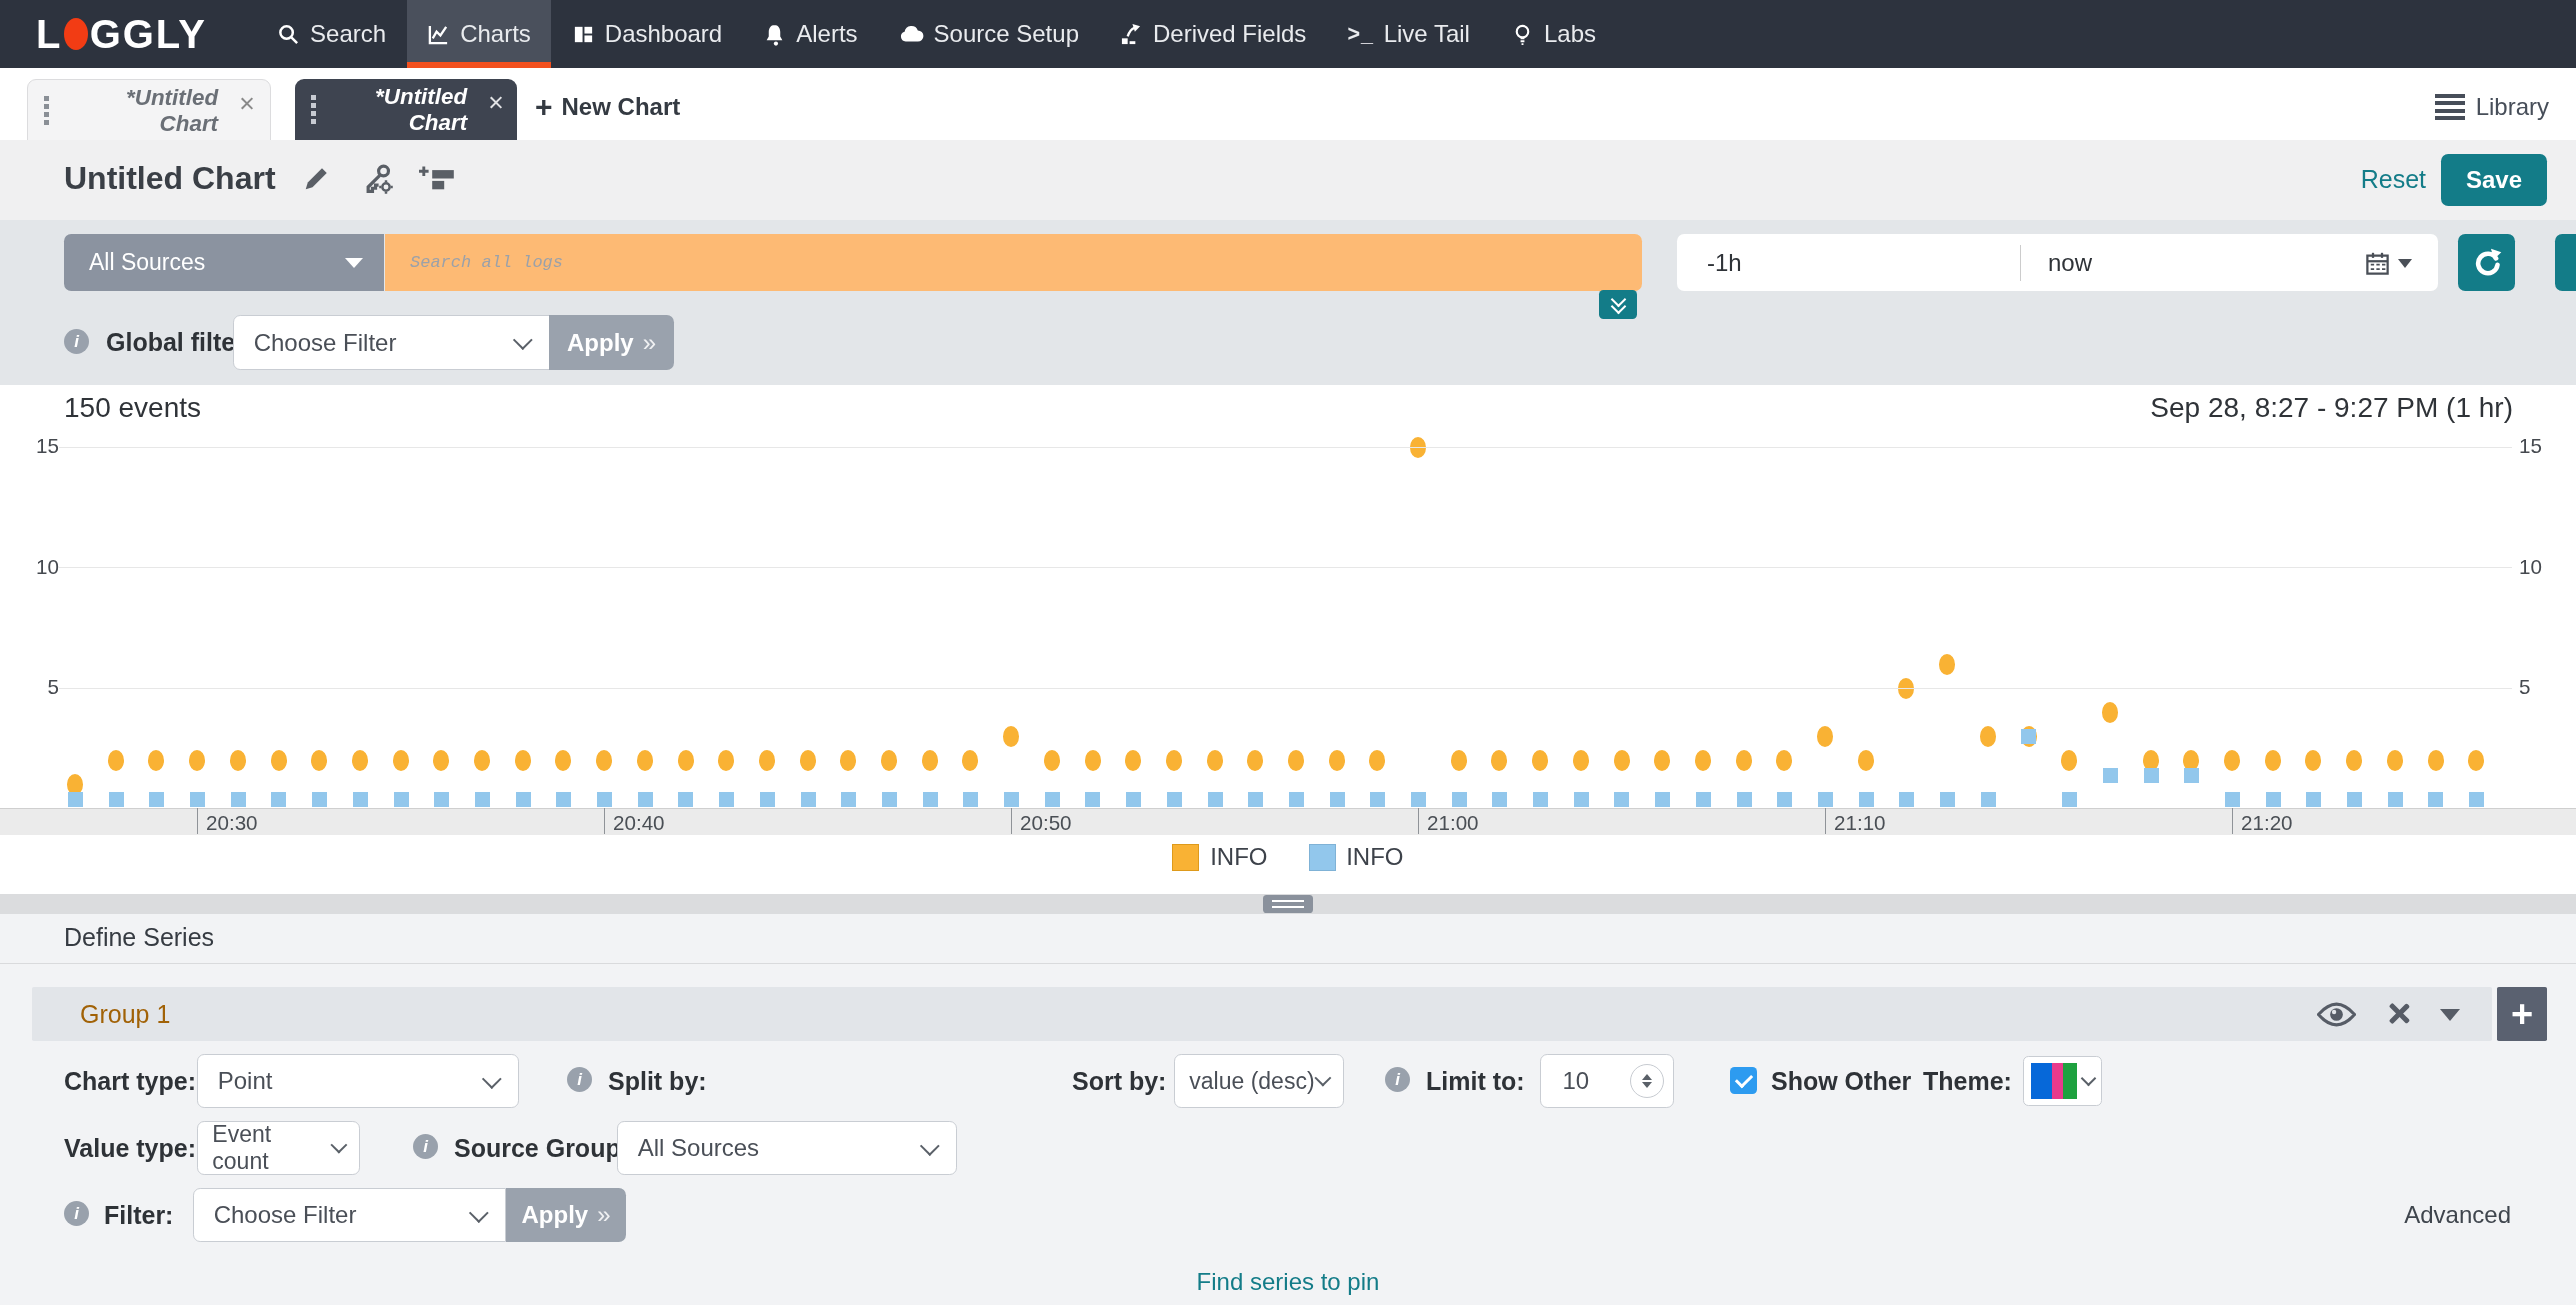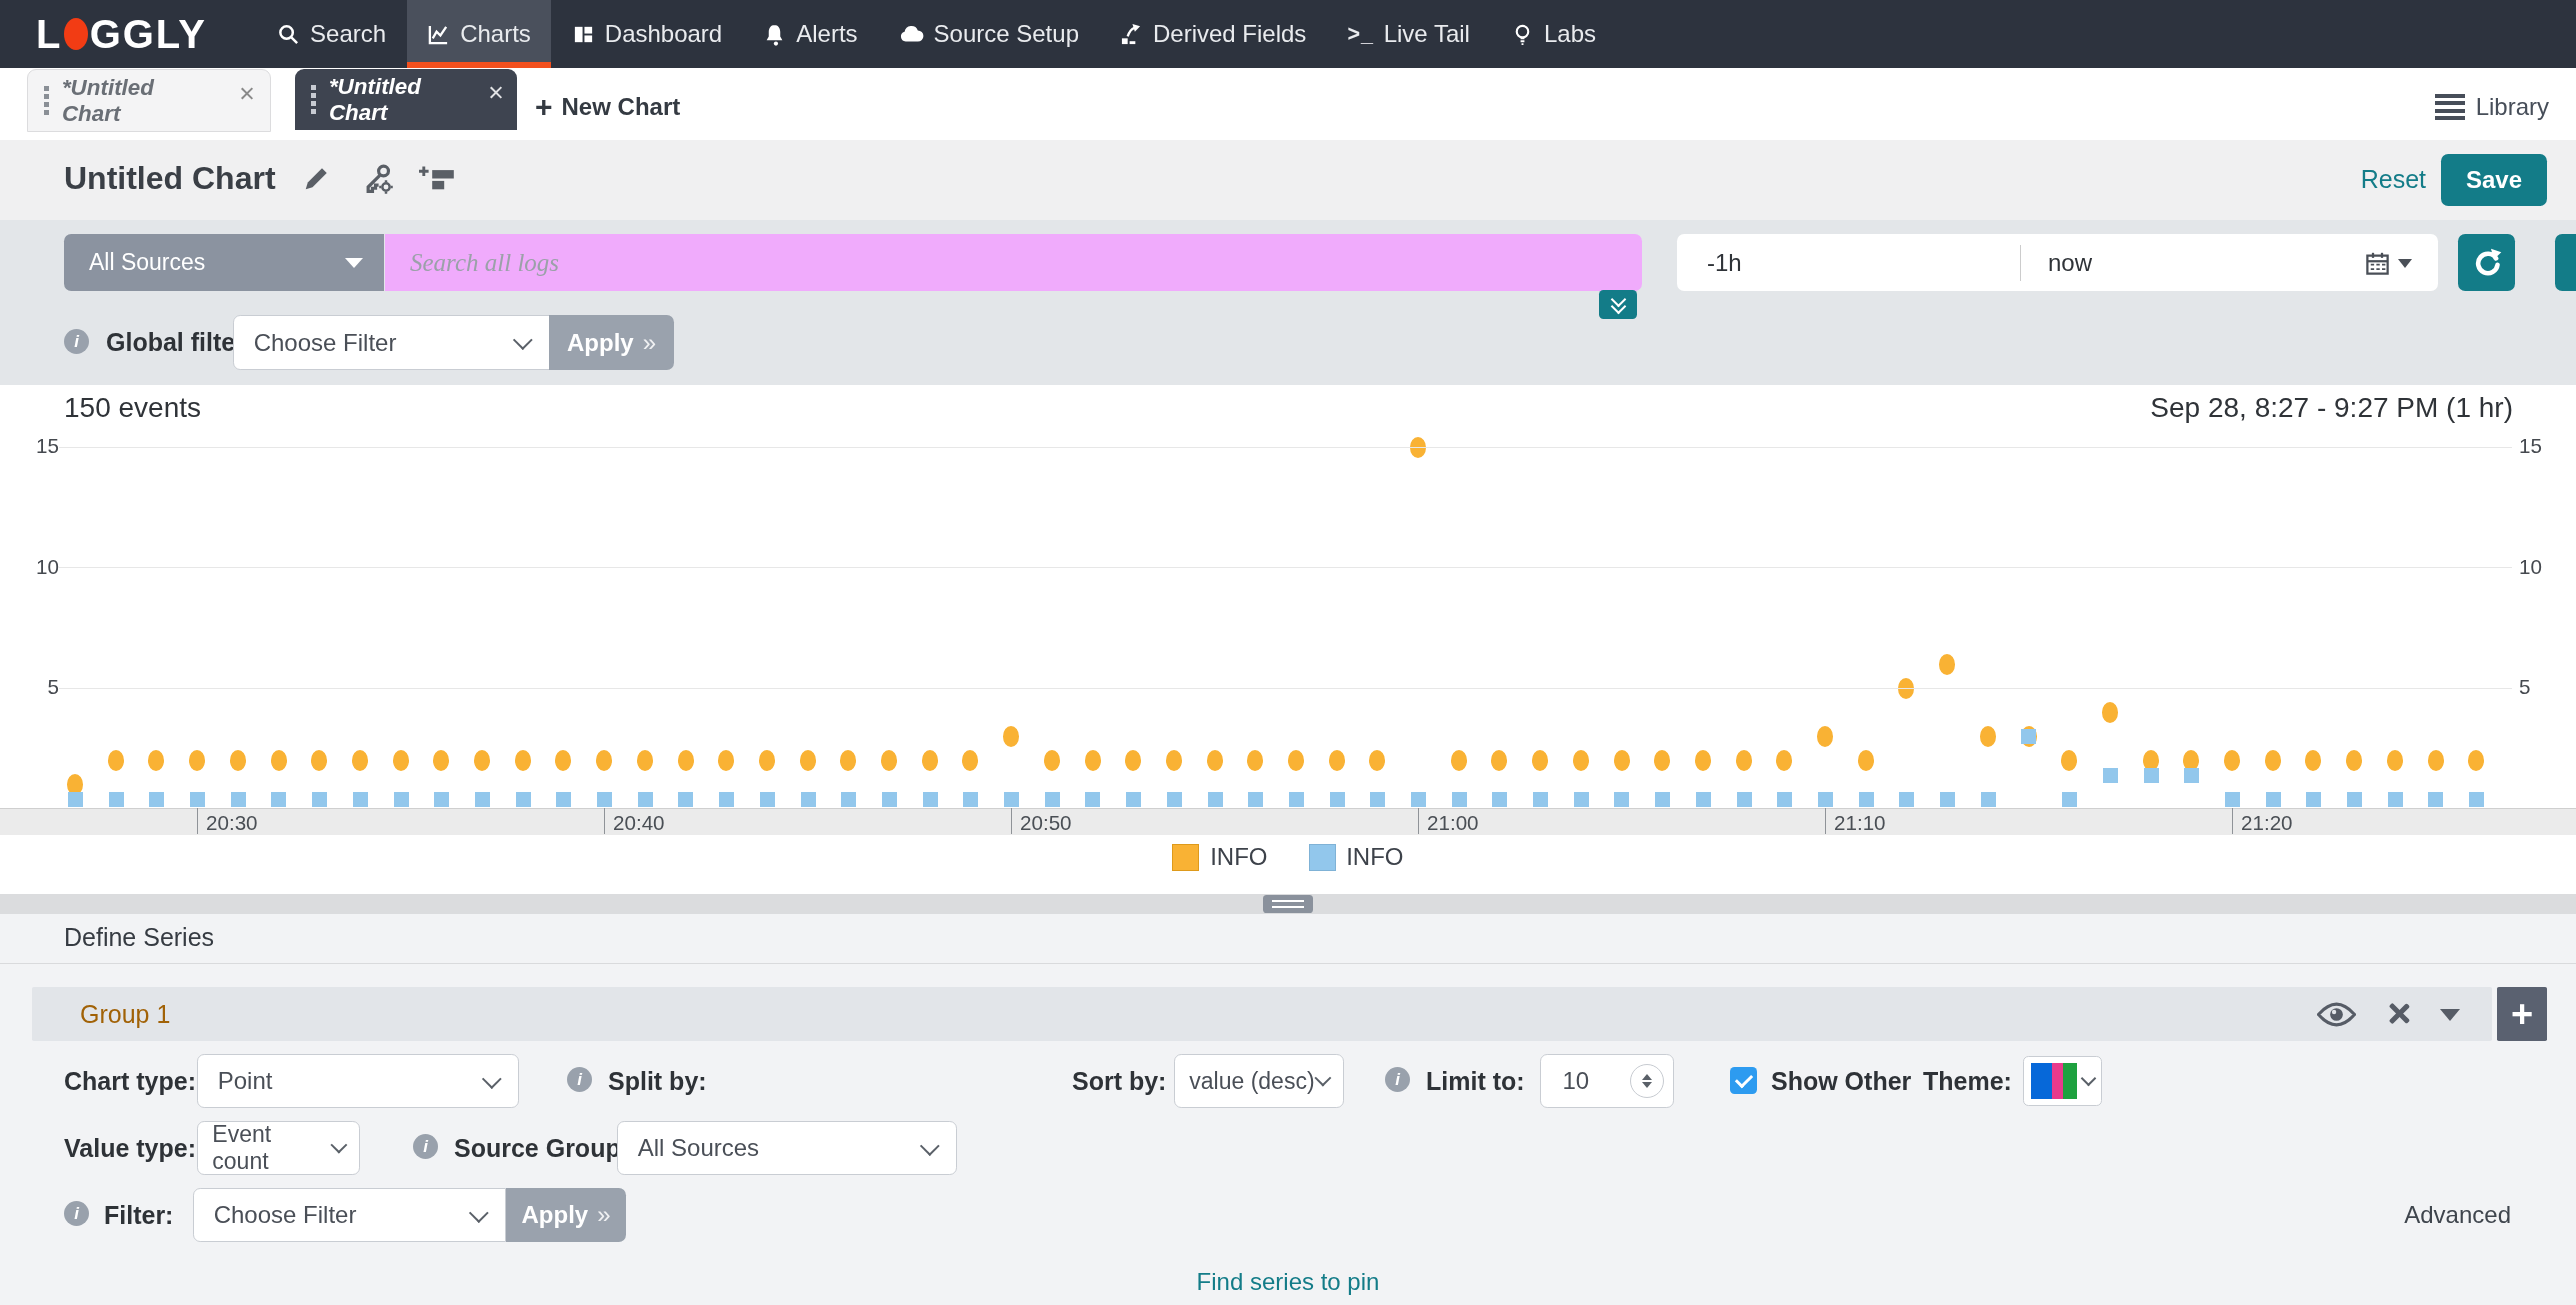--- a/index.html
+++ b/index.html
@@ -15,22 +15,22 @@
   .nav-item{display:flex;align-items:center;gap:9.8px;padding:0 20.6px;color:#e9ebee;font-size:24px;cursor:pointer;}
   .nav-item.active{background:#4a505c;border-bottom:6.3px solid #f3501e;padding-top:6.3px;}
   .nav-right{margin-left:auto;display:flex;align-items:center;gap:38px;padding-right:32px;color:#e9ebee;font-size:24px;}
   .nav-right .who{display:flex;align-items:center;gap:10.7px;}
   .help-circle{width:29px;height:29px;border-radius:50%;background:#fff;color:#2d333e;font-weight:800;
                display:flex;align-items:center;justify-content:center;font-size:19.7px;}
   .term{font-weight:700;font-size:21.5px;letter-spacing:0.9px;}
 
   
   .tabstrip{position:absolute;left:0;top:68px;width:2576px;height:72px;background:#fff;}
-  .tab{position:absolute;top:1px;height:61px;border-radius:9px 9px 0 0;display:flex;align-items:center;
-       font-size:22.4px;font-style:italic;font-weight:600;cursor:pointer;}
+  .tab{position:absolute;top:11px;height:61px;border-radius:9px 9px 0 0;display:flex;align-items:center;
+       font-size:22.4px;font-style:italic;font-weight:600;cursor:pointer;text-align:right;}
   .tab.inactive{background:#f4f4f5;border:0.9px solid #dcdcde;color:#6a6f76;}
   .tab.active{background:#3e4450;color:#fff;}
   .grip{display:inline-flex;flex-direction:column;gap:3.6px;margin:0 12.5px 0 16px;}
   .grip i{width:5.4px;height:4.5px;background:#8a8f96;display:block;}
   .tab.active .grip i{background:#c7cbd2;}
   .xclose{position:relative;width:18px;height:18px;margin:0 14.3px 12.5px 19.7px;opacity:.85;}
   .xclose:before,.xclose:after{content:"";position:absolute;left:8px;top:0.9px;width:2.2px;height:15px;background:#777;}
   .tab.active .xclose:before,.tab.active .xclose:after{background:#fff;}
   .xclose:before{transform:rotate(45deg);}  .xclose:after{transform:rotate(-45deg);}
   .newchart{position:absolute;top:21.5px;display:flex;align-items:center;gap:9px;font-size:24px;font-weight:700;color:#343a42;cursor:pointer;}
@@ -46,21 +46,21 @@
   .reset{position:absolute;right:150px;top:25px;font-size:25px;color:#137c88;cursor:pointer;}
   .save{position:absolute;right:29px;top:14.3px;width:106px;height:52px;background:#137c88;color:#fff;border:none;
         border-radius:7.2px;font-size:24px;font-weight:700;font-family:inherit;cursor:pointer;}
 
   
   .band{position:absolute;left:0;top:220px;width:2576px;height:165px;background:#e3e6e9;border-bottom:0.9px solid #d6d9dd;}
   .allsources{position:absolute;left:64px;top:14.3px;width:320px;height:57px;background:#8b93a0;border-radius:7.2px 0 0 7.2px;
               display:flex;align-items:center;justify-content:space-between;padding:0 21.5px 0 25px;box-sizing:border-box;
               color:#fff;font-size:23px;cursor:pointer;}
   .searchinput{position:absolute;left:385px;top:14.3px;width:1257px;height:57px;border:none;border-radius:0 7.2px 7.2px 0;
-               padding:0 25px;box-sizing:border-box;font-size:25px;font-style:italic;color:#444;font-family:Liberation Serif, serif;background:#f0abfc;}
+               padding:0 25px;box-sizing:border-box;font-size:17px;font-style:italic;color:#444;font-family:Liberation Mono, monospace;background:#fdba74;}
   .searchinput::placeholder{color:#9ba1a9;}
   .expand-badge{position:absolute;left:1599px;top:70px;width:38px;height:29px;background:#137c88;border-radius:4.5px;
                 display:flex;flex-direction:column;align-items:center;justify-content:center;gap:0.9px;cursor:pointer;}
   .timebox{position:absolute;left:1677px;top:14.3px;width:761px;height:57px;background:#fff;border-radius:7.2px;}
   .timebox .from{position:absolute;left:30px;top:15px;font-size:24px;color:#2f3338;}
   .timebox .tdiv{position:absolute;left:343px;top:10.7px;width:0.9px;height:36px;background:#ccc;}
   .timebox .to{position:absolute;left:371px;top:15px;font-size:24px;color:#2f3338;}
   .timebox .cal{position:absolute;left:687px;top:14.3px;cursor:pointer;}
   .timebox .calcaret{position:absolute;left:721px;top:25px;border-left:7.2px solid transparent;border-right:7.2px solid transparent;
                      border-top:9px solid #4a4f57;cursor:pointer;}

